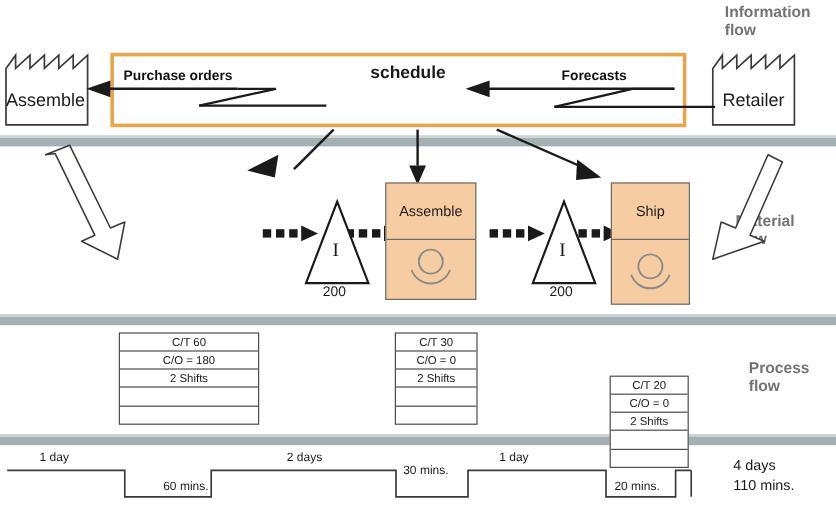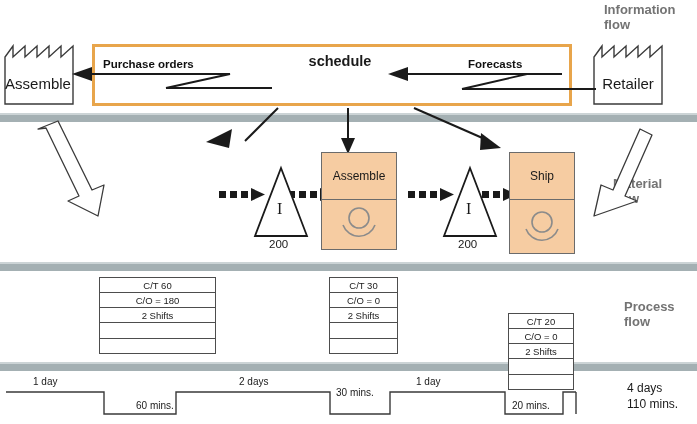--- a/index.html
+++ b/index.html
@@ -227,18 +227,18 @@
   </div>
 
   <div class="tltext" style="left:33px;top:376px;">1 day</div>
   <div class="tltext" style="left:239px;top:376px;">2 days</div>
   <div class="tltext" style="left:416px;top:376px;">1 day</div>
 
   <div class="tltext" style="left:112px;top:400px;padding-left:24px;">60 mins.</div>
   <div class="tltext" style="left:336px;top:387px;">30 mins.</div>
   <div class="tltext" style="left:512px;top:400px;">20 mins.</div>
 
-  <div class="totals" style="left:611px;top:380px;margin-left:16px;">
+  <div class="totals" style="left:611px;top:380px;">
     <div>4 days</div>
     <div>110 mins.</div>
   </div>
 
 </div>
 
 </body></html>

